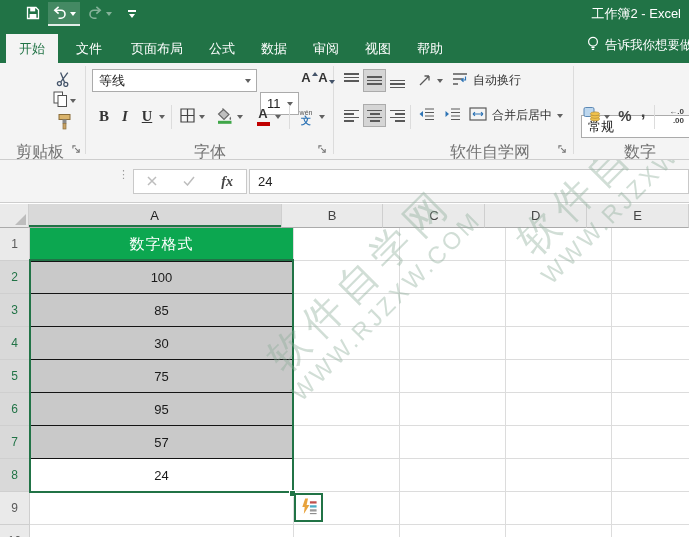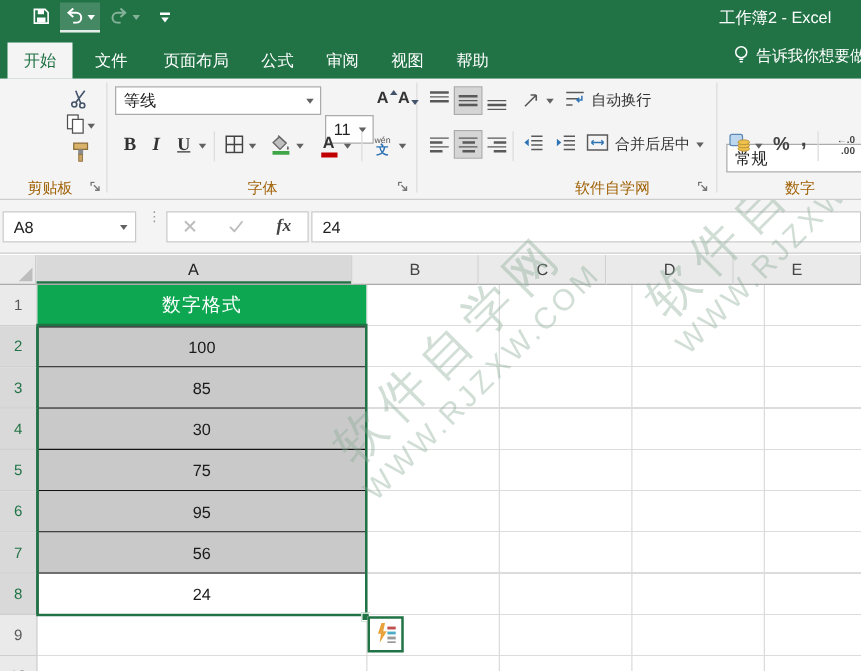--- a/index.html
+++ b/index.html
@@ -7,40 +7,40 @@
 .app{position:relative;width:689px;height:537px;background:#fff;font-family:"Liberation Sans","DejaVu Sans",sans-serif;color:#222;font-size:13px}
 
 .titlebar{position:absolute;left:0;top:0;width:689px;height:28px;background:#217346;display:flex;align-items:center}
 .qat{display:flex;align-items:center;gap:4px;padding-left:22px}
 .qbtn{height:24px;display:flex;align-items:center;justify-content:center;padding:0 4px}
 .qbtn.active{background:rgba(255,255,255,.16);box-shadow:inset 0 -2px 0 rgba(255,255,255,.85)}
 .wcaret{width:0;height:0;border-left:3px solid transparent;border-right:3px solid transparent;border-top:4px solid #fff;margin-left:3px}
 .wcaret.dim{border-top-color:rgba(255,255,255,.45)}
 .qmore{display:flex;flex-direction:column;align-items:center;gap:2px;margin-left:8px}
 .qmore .bar{width:8px;height:2px;background:#fff}
-.win-title{position:absolute;right:24px;top:0;height:28px;display:flex;align-items:center;color:#fff;font-size:13px}
+.win-title{position:absolute;right:8px;top:0;height:28px;display:flex;align-items:center;color:#fff;font-size:13px}
 
 .tabrow{position:absolute;left:0;top:28px;width:689px;height:35px;background:#217346;display:flex;align-items:flex-end}
 .tab{height:29px;line-height:29px;padding:0 13px;color:#fff;font-size:13px;white-space:nowrap}
 .tab.file{padding:0 16px;margin-left:2px}
 .tab.active{background:#f4f4f4;color:#217346}
 .tellme{position:absolute;left:586px;top:0;height:35px;display:flex;align-items:center;gap:5px;color:#fff;font-size:12.5px;white-space:nowrap}
 
 .ribbon{position:absolute;left:0;top:63px;width:689px;height:97px;background:#f4f4f4;border-bottom:1px solid #cdcdcd}
 .ribbon .gsep{position:absolute;top:3px;width:1px;height:88px;background:#dcdcdc}
 .ribbon .msep{position:absolute;width:1px;height:24px;background:#dcdcdc}
 .abs{position:absolute}
 .rbtn{display:flex;align-items:center;justify-content:center}
 .rbtn.sel{background:#d5d5d5;outline:1px solid #ababab}
 .caret{width:0;height:0;border-left:3px solid transparent;border-right:3px solid transparent;border-top:4px solid #616161;display:inline-block}
 .combo{background:#fff;border:1px solid #ababab;display:flex;align-items:center;padding:0 6px;position:relative;font-size:13px;color:#222}
 .combo .caret{position:absolute;right:5px;top:9px}
 .bigbtn{display:flex;flex-direction:column;align-items:center;gap:2px}
 .bigbtn .lbl{font-size:12px;color:#333}
-.glabel{font-size:12px;color:#a16207;text-align:center;white-space:nowrap}
+.glabel{font-size:16px;color:#737373;text-align:center;white-space:nowrap}
 .bold-b{font-family:"Liberation Serif",serif;font-weight:bold;font-size:15px;color:#333}
 .ital-i{font-family:"Liberation Serif",serif;font-style:italic;font-weight:bold;font-size:15px;color:#333}
 .und-u{font-family:"Liberation Serif",serif;font-size:14.5px;color:#333;text-decoration:underline;font-weight:bold}
 .szbtn{display:flex;align-items:flex-start;gap:1px}
 .szA{font-size:13px;font-weight:bold;color:#333;line-height:14px}
 .tri{width:0;height:0;border-left:3px solid transparent;border-right:3px solid transparent;display:inline-block}
 .tri.up{border-bottom:4px solid #44546a;margin-top:1px}
 .tri.dn{border-top:4px solid #44546a;margin-top:9px}
 .fc{display:flex;flex-direction:column;align-items:center;line-height:11px}
 .fc .bar{width:13px;height:3.5px;margin-top:1px}
@@ -141,20 +141,21 @@
       </div>
     </div>
     <div class="win-title">工作簿2 - Excel</div>
   </div>
 
   <div class="tabrow">
     <div class="tab active" style="margin-left:6px">开始</div>
     <div class="tab file">文件</div>
     <div class="tab">页面布局</div>
     <div class="tab">公式</div>
+    <div class="tab">数据</div>
     <div class="tab">审阅</div>
     <div class="tab">视图</div>
     <div class="tab">帮助</div>
     <div class="tellme">
       <span>
         <svg width="14" height="16" viewBox="0 0 14 16">
             <circle cx="7" cy="5.8" r="4.4" fill="none" stroke="#fff" stroke-width="1.2"></circle>
             <path d="M5.4 11.4 h3.2 M5.8 13.4 h2.4" stroke="#fff" stroke-width="1.2"></path>
           </svg>
       </span>
@@ -387,24 +388,20 @@
     <div class="abs launcher" style="left:556px;top:80px">
       <svg width="9" height="9" viewBox="0 0 10 10">
           <path d="M1 4 V1 H4" fill="none" stroke="#767676" stroke-width="1.2"></path>
           <path d="M3.5 3.5 L8 8 M8 4.5 V8 H4.5" fill="none" stroke="#767676" stroke-width="1.2"></path>
         </svg>
     </div>
     <div class="abs glabel" style="left:595px;top:79px;width:90px">数字</div>
   </div>
 
   <div class="fbar">
-    <div class="namebox">
-      <span>A8</span>
-      <span class="caret"></span>
-    </div>
     <div class="fdots">⋮</div>
     <div class="fxbox">
       <span>
         <svg width="10" height="10" viewBox="0 0 10 10">
             <path d="M1 1 L9 9 M9 1 L1 9" stroke="#bdbdbd" stroke-width="1.5"></path>
           </svg>
       </span>
       <span>
         <svg width="12" height="10" viewBox="0 0 12 10">
             <path d="M1 5.5 L4.5 9 L11 1" fill="none" stroke="#bdbdbd" stroke-width="1.5"></path>
@@ -449,21 +446,21 @@
     </div>
 
     <div class="colA">
       <div class="cellA green">数字格式</div>
       <div class="rangeA">
         <div class="cellA grey first">100</div>
         <div class="cellA grey">85</div>
         <div class="cellA grey">30</div>
         <div class="cellA grey">75</div>
         <div class="cellA grey">95</div>
-        <div class="cellA grey">56</div>
+        <div class="cellA grey">57</div>
         <div class="cellA active">24</div>
         <div class="sel-outline"></div>
         <div class="fill-handle"></div>
       </div>
     </div>
 
     <div class="qa">
       <span>
         <svg width="19" height="19" viewBox="0 0 20 20">
             <path d="M6.5 1.5 L3.5 10.5 H6 L5 18 L11 8.5 H8 L9.5 1.5 Z" fill="#e8a33d"></path>

